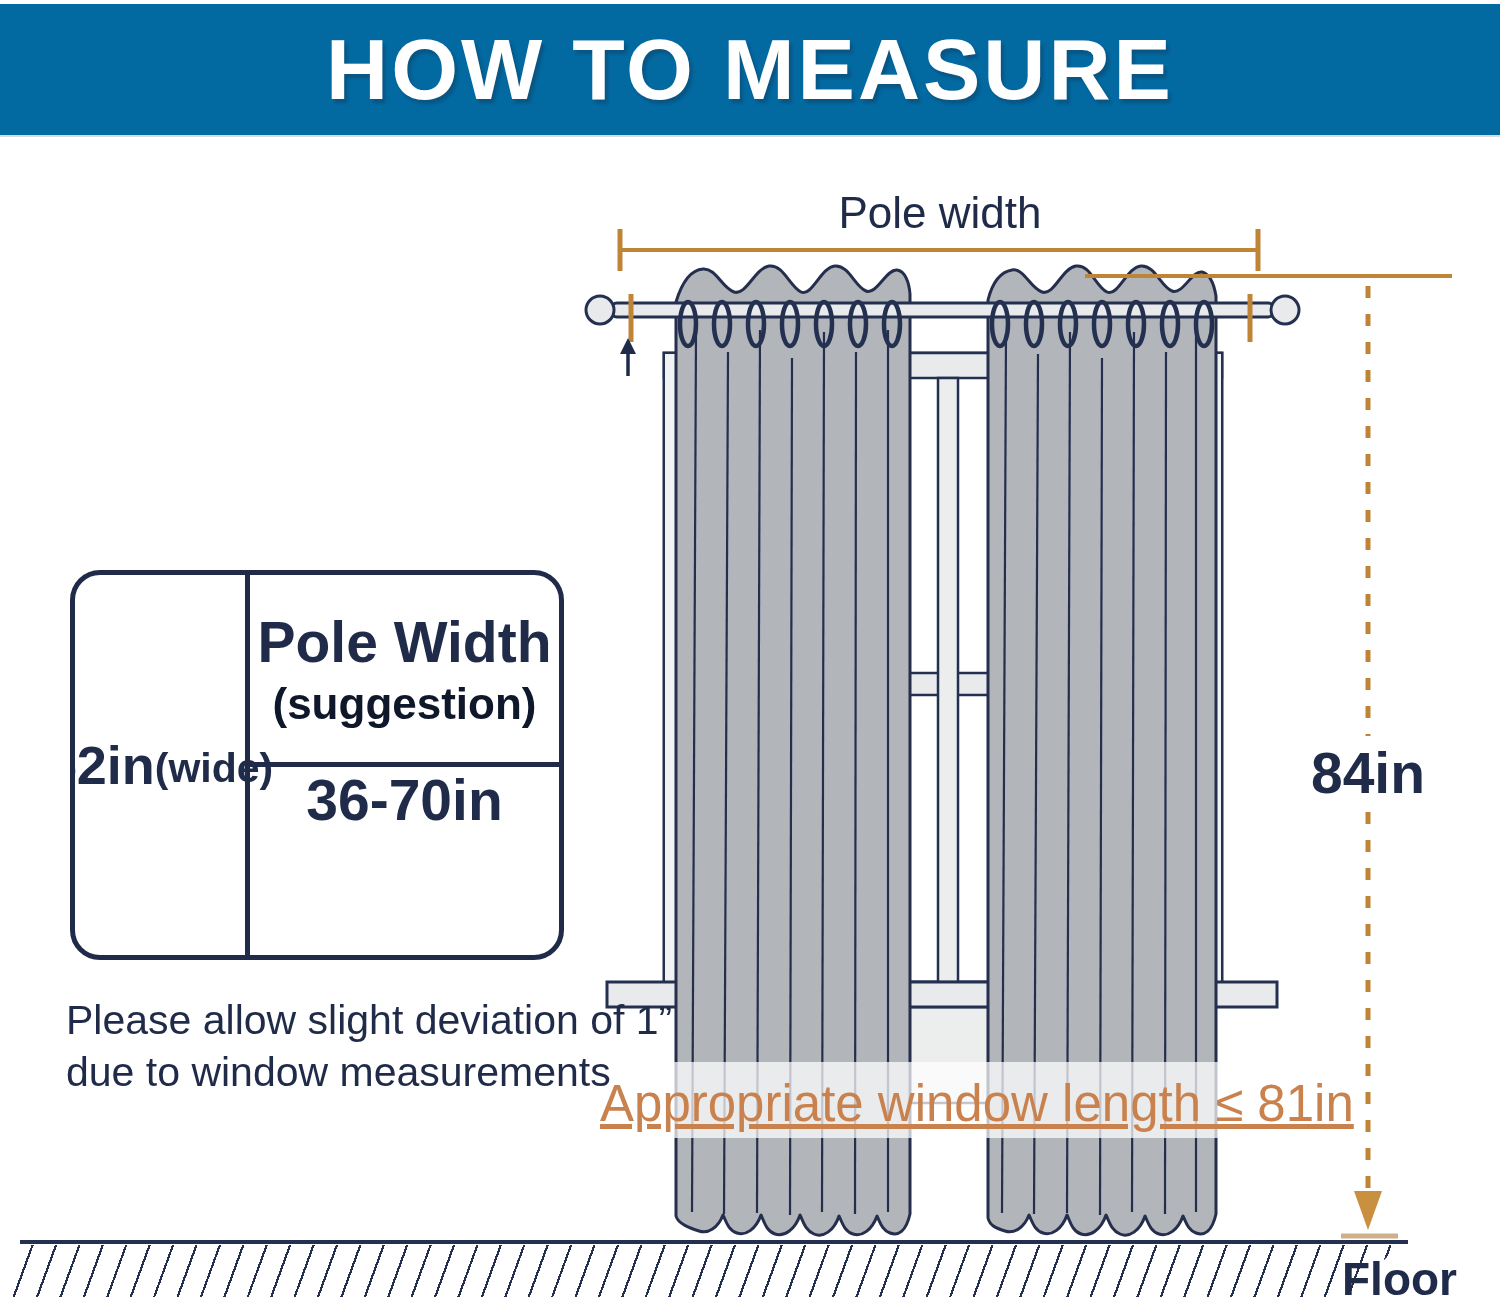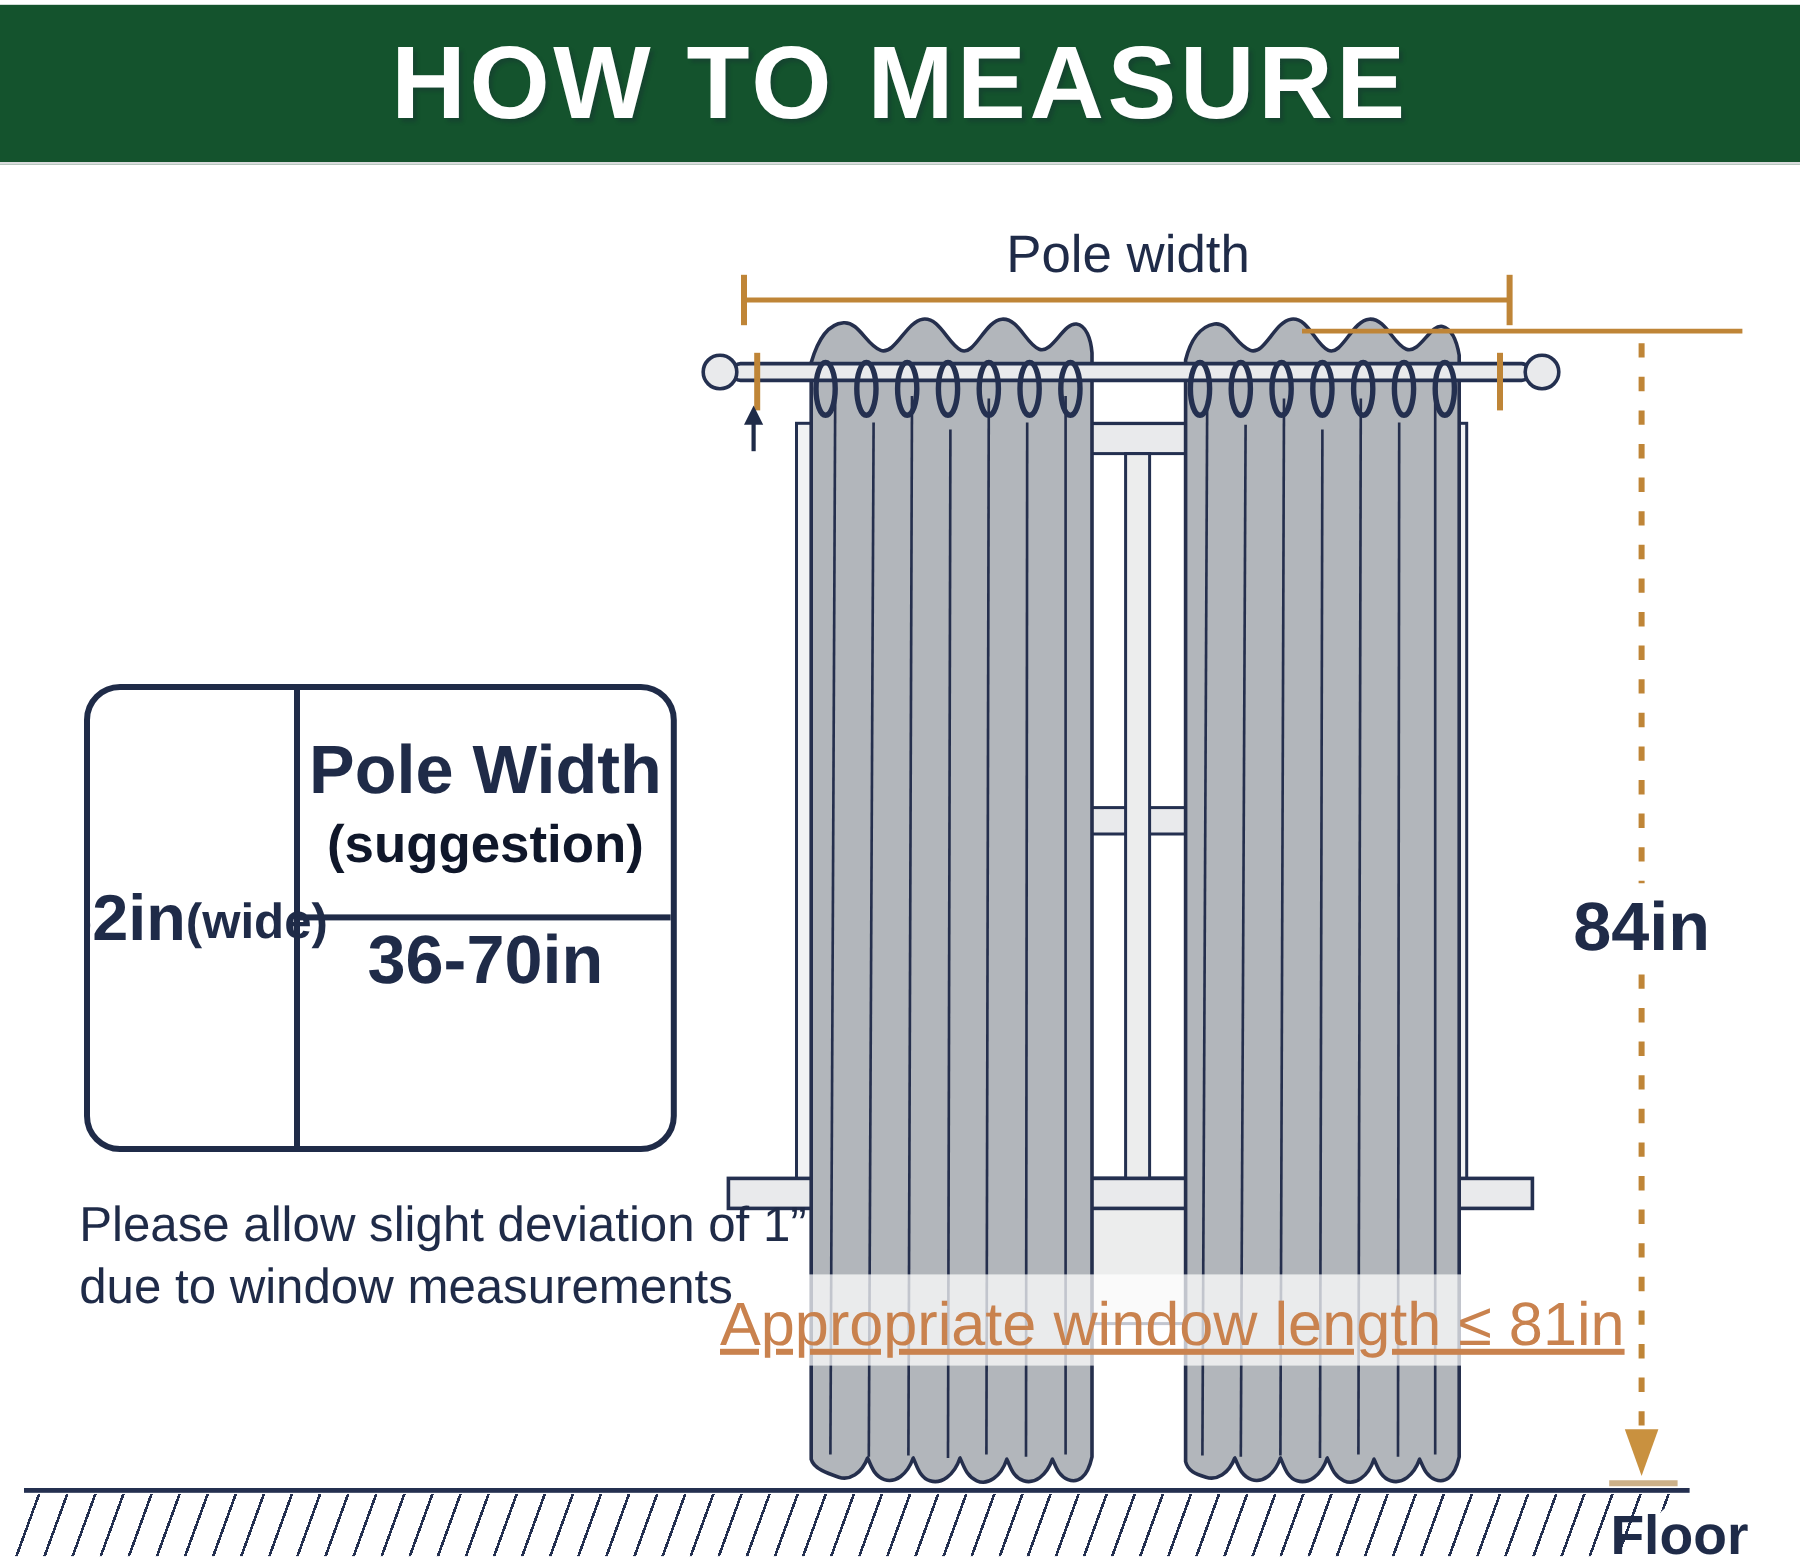--- a/index.html
+++ b/index.html
@@ -2,21 +2,21 @@
 <html><head>
 <meta charset="utf-8">
 <style>
   html,body{margin:0;padding:0;background:#ffffff;}
   body{width:1500px;height:1305px;position:relative;overflow:hidden;
        font-family:"Liberation Sans", sans-serif;color:#1f2b48;}
   .stage{position:absolute;left:0;top:0;width:1500px;height:1305px;}
 
   
   .banner{position:absolute;left:0;top:4px;width:1500px;height:131px;
-          background:#14532d;border-bottom:2px solid #d9dbdc;
+          background:#0369a1;border-bottom:2px solid #d9dbdc;
           display:flex;align-items:center;justify-content:center;}
   .banner-title{color:#ffffff;font-size:86px;font-weight:800;letter-spacing:3px;
                 text-shadow:3px 4px 3px rgba(25,35,55,.28);white-space:nowrap;}
 
   
   svg.diagram{position:absolute;left:0;top:0;width:1500px;height:1305px;}
 
   
   .lbl{position:absolute;white-space:nowrap;}
   .pole-width-label{left:740px;top:188px;width:400px;text-align:center;

